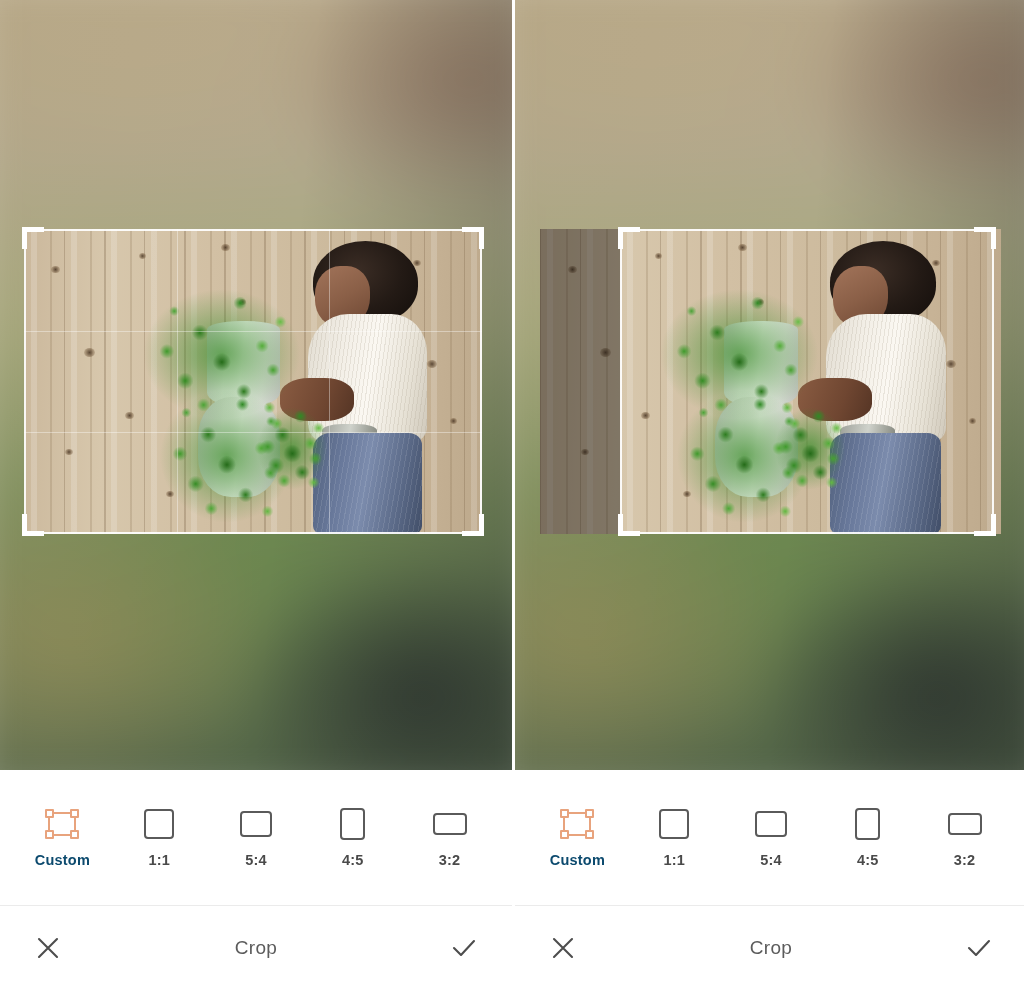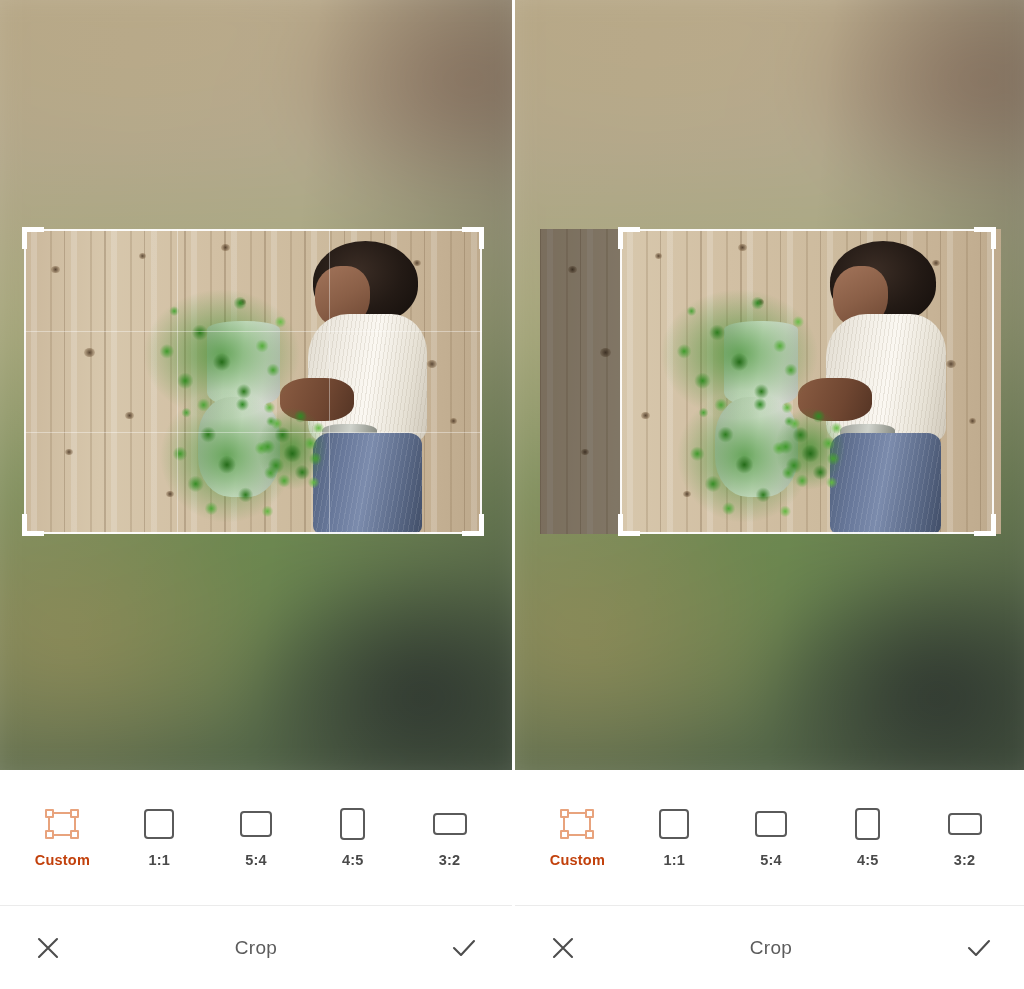--- a/index.html
+++ b/index.html
@@ -158,21 +158,21 @@
     flex:1; display:flex; flex-direction:column; align-items:center;
     justify-content:center; gap:11px; cursor:pointer;
   }
   .ratio-icon { height:34px; display:flex; align-items:center; justify-content:center; }
   .box { border:2.5px solid #5a5a5a; border-radius:4px; }
   .b-11 { width:30px; height:30px; }
   .b-54 { width:32px; height:26px; }
   .b-45 { width:25px; height:32px; }
   .b-32 { width:34px; height:22px; }
   .ratio-label { font-size:14.5px; font-weight:bold; color:#4a4a4a; letter-spacing:.2px; }
-  .ratio-item.active .ratio-label { color:#c2410c; }
+  .ratio-item.active .ratio-label { color:#0c4a6e; }
 
   .custom-icon { position:relative; width:34px; height:30px; }
   .custom-icon .ln { position:absolute; background:#e8a37d; }
   .custom-icon .ln-h { left:5px; right:5px; height:2px; }
   .custom-icon .ln-v { top:5px; bottom:5px; width:2px; }
   .custom-icon .hd {
     position:absolute; width:9px; height:9px;
     border:2px solid #e8a37d; background:#ffffff; border-radius:1px;
   }
 

